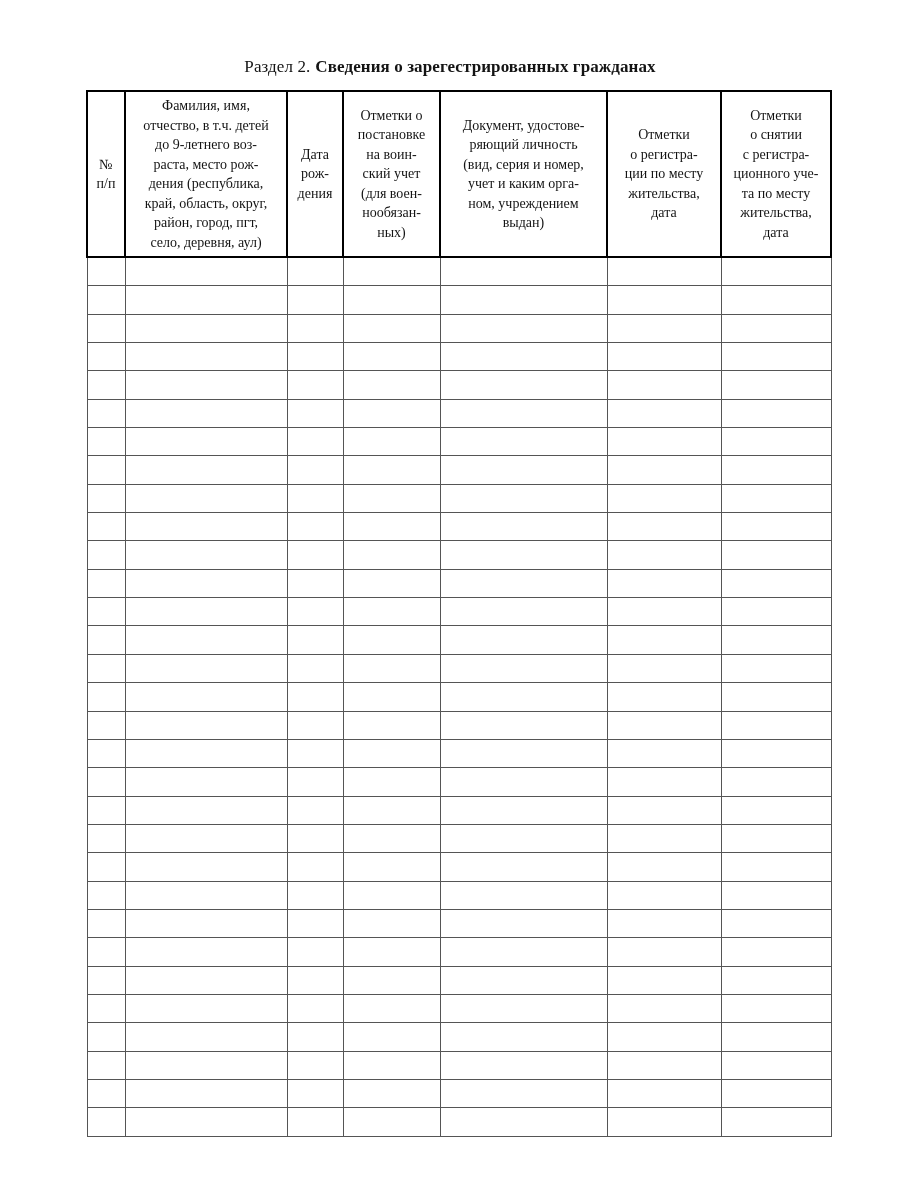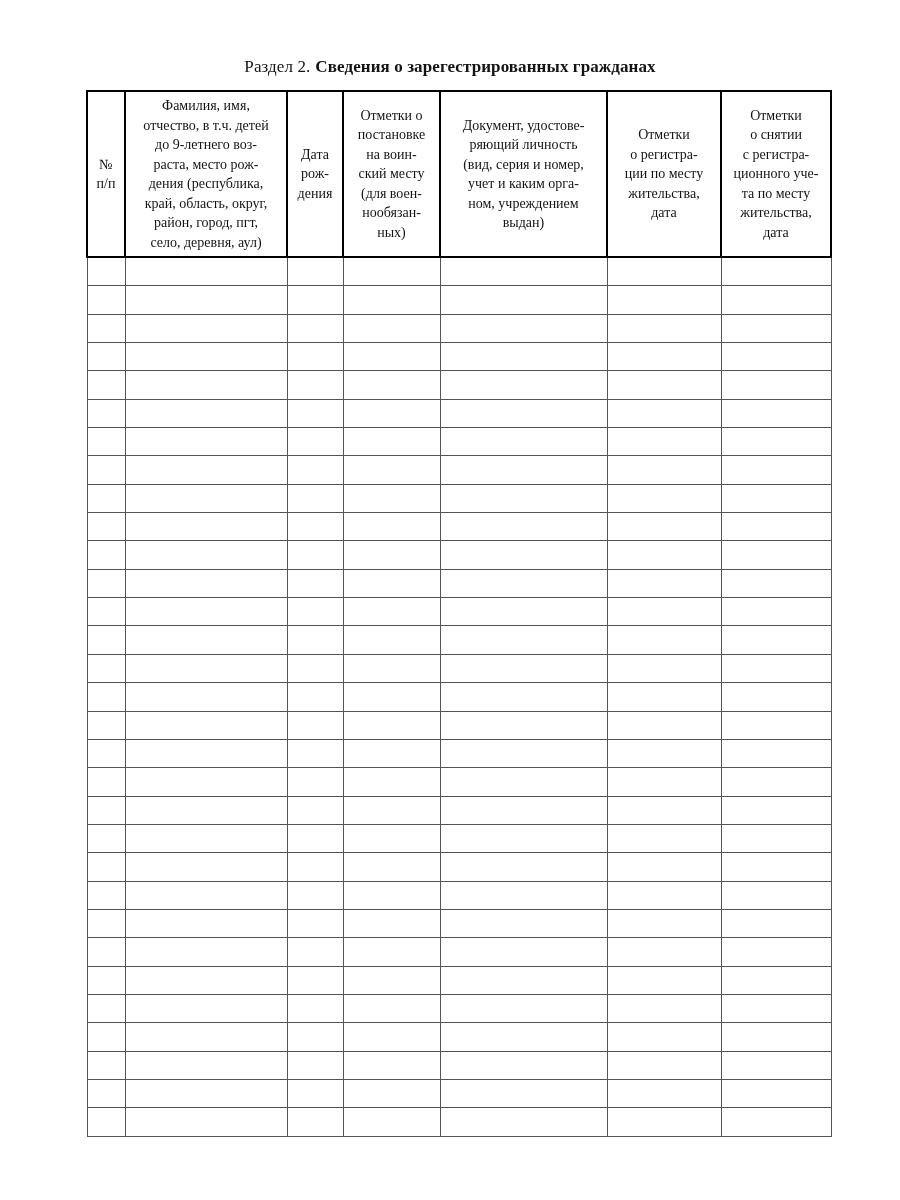--- a/index.html
+++ b/index.html
@@ -99,21 +99,21 @@
 дения (республика,
 край, область, округ,
 район, город, пгт,
 село, деревня, аул)</th>
         <th>Дата
 рож-
 дения</th>
         <th>Отметки о
 постановке
 на воин-
-ский месту
+ский учет
 (для воен-
 нообязан-
 ных)</th>
         <th>Документ, удостове-
 ряющий личность
 (вид, серия и номер,
 учет и каким орга-
 ном, учреждением
 выдан)</th>
         <th>Отметки

